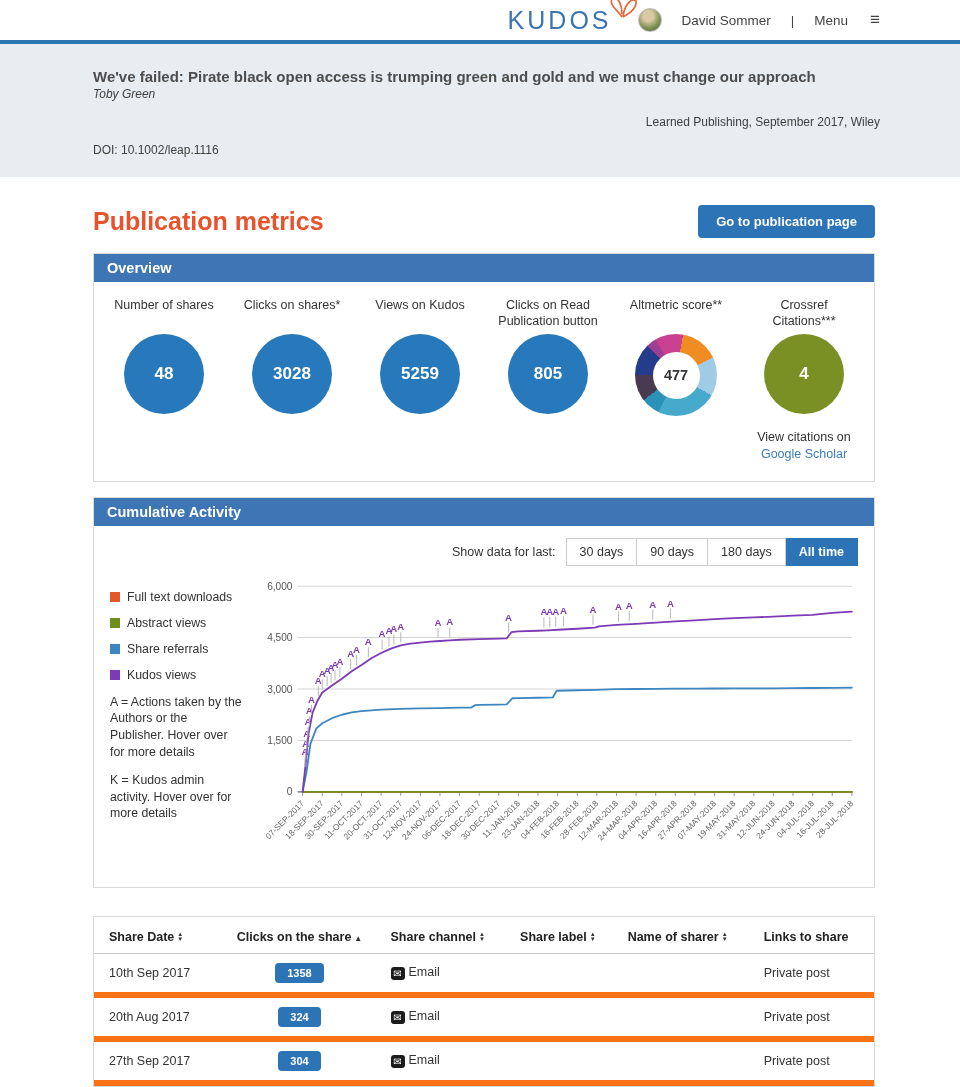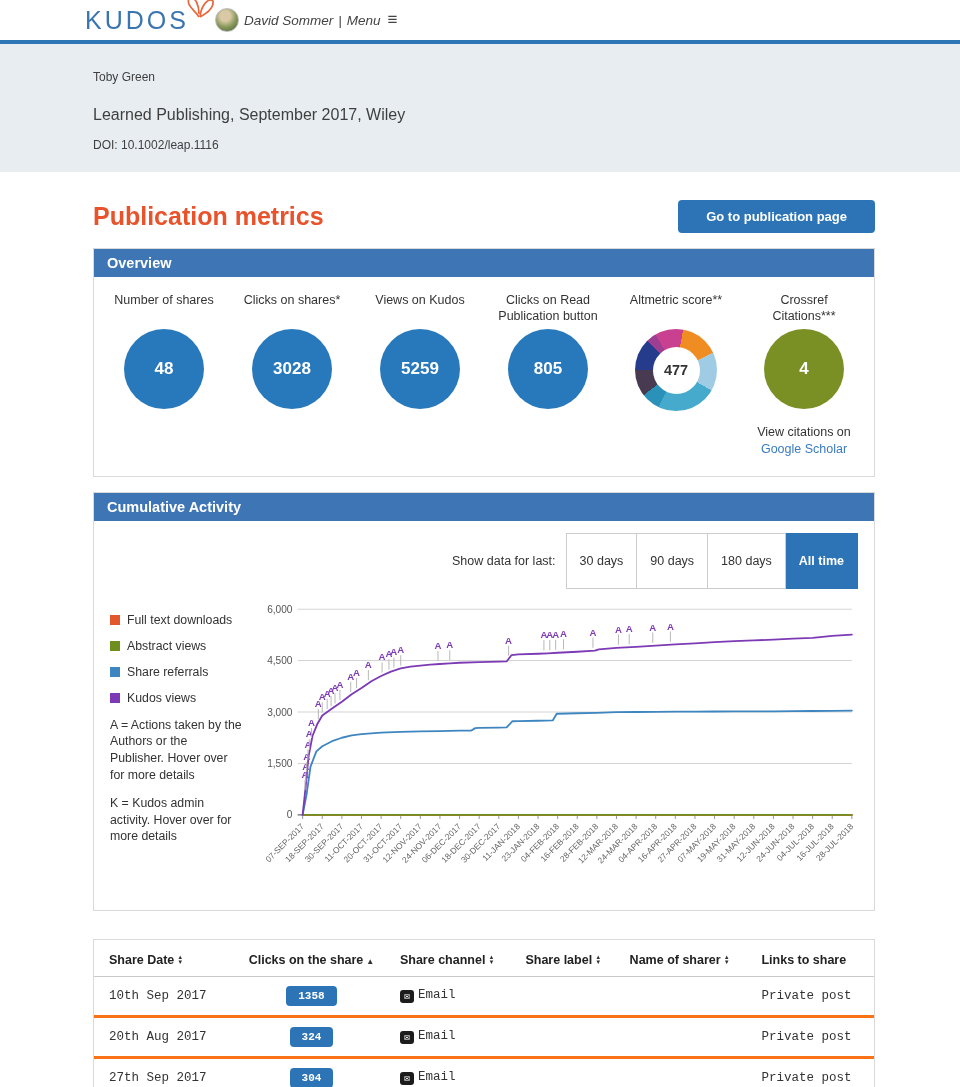--- a/index.html
+++ b/index.html
@@ -1,42 +1,42 @@
 <!DOCTYPE html>
 <html><head>
 <meta charset="utf-8">
 <style>
   * { margin:0; padding:0; box-sizing:border-box; }
   body { background:#fff; font-family:"Liberation Sans", sans-serif; color:#333; }
   .wrapper { width:960px; height:1087px; overflow:hidden; background:#fff; margin:0 auto; }
 
   
   .topbar { height:44px; padding:0 80px 0 85px; display:flex; align-items:center;
-            justify-content:flex-start; border-bottom:4px solid #2e76b5; background:#fff; }
+            justify-content:flex-end; border-bottom:4px solid #2e76b5; background:#fff; }
   .logo { display:flex; align-items:flex-end; }
   .logo-text { font-size:25px; color:#3a75b0; letter-spacing:3px; font-weight:400; line-height:1; }
   .logo-fly { margin:-14px 0 8px -4px; }
-  .userbox { display:flex; align-items:center; gap:5px; font-size:13.5px; color:#444; cursor:pointer;font-style:italic; }
+  .userbox { display:flex; align-items:center; gap:20px; font-size:13.5px; color:#444; cursor:pointer; }
   .avatar { width:24px; height:24px; border-radius:50%;
             background:radial-gradient(circle at 42% 32%, #d9c9a5 0 26%, #8a9a5d 55%, #44582f 100%);
             border:1px solid #bbb; }
   .menu-glyph { font-size:17px; font-weight:bold; color:#444; margin-left:2px; }
 
   
   .banner { background:#e7edf0; padding:24px 80px 20px 93px; }
   .pub-title { font-size:15px; font-weight:bold; color:#4d4d4d; }
-  .pub-author { font-size:12px; color:#3f3f3f; margin-top:2px; }
-  .pub-journal { font-size:16px; color:#3f3f3f; margin-top:22px; }
+  .pub-author { font-size:12px; color:#3f3f3f; margin-top:2px;font-style:italic; }
+  .pub-journal { font-size:12px; color:#3f3f3f; margin-top:14px;text-align:right; }
   .pub-doi { font-size:12px; color:#3f3f3f; margin-top:14px; }
 
   .main { width:782px; margin:28px 0 0 93px; }
   .page-head { display:flex; justify-content:space-between; align-items:center; margin-bottom:15px; }
   .page-title { font-size:25px; font-weight:bold; color:#e8532c; }
   .go-btn { background:#2d74b7; color:#fff; border:none; border-radius:4px; font-size:13px;
-            font-weight:bold; padding:9px 28px; cursor:pointer; font-family:"Liberation Sans",sans-serif; }
+            font-weight:bold; padding:9px 18px; cursor:pointer; font-family:"Liberation Sans",sans-serif; }
 
   .panel { border:1px solid #d9d9d9; background:#fff; }
   .panel-head { background:#3e76b5; color:#fff; font-size:14.5px; font-weight:bold; padding:6px 13px; }
 
   
   .ov-body { display:flex; padding:16px 6px 18px; }
   .metric { flex:1; text-align:center; }
   .metric-label { font-size:12.5px; color:#333; min-height:32px; max-width:112px; margin:0 auto 4px; line-height:1.25; }
   .metric-circle { width:80px; height:80px; border-radius:50%; background:#2879bc; color:#fff;
                    font-size:17px; font-weight:bold; display:flex; align-items:center;
@@ -51,41 +51,41 @@
      font-size:14.5px; font-weight:bold; display:flex; align-items:center; justify-content:center; }
   .metric-note { font-size:12.5px; margin-top:15px; line-height:1.35; }
   .metric-note a { color:#3a7cbe; text-decoration:none; }
 
   
   .panel.cumulative { margin-top:15px; }
   .ca-body { padding:12px 12px 14px 0; }
   .filter-row { display:flex; justify-content:flex-end; align-items:center; padding-right:4px; }
   .filter-label { font-size:12.5px; color:#333; margin-right:10px; }
   .seg-btn { background:#fff; border:1px solid #ccc; border-left:none; color:#333; font-size:12.5px;
-             padding:20px 13px; cursor:pointer; font-family:"Liberation Sans",sans-serif; }
+             padding:6px 13px; cursor:pointer; font-family:"Liberation Sans",sans-serif; }
   .seg-btn:first-of-type { border-left:1px solid #ccc; }
   .seg-btn.active { background:#2d74b7; border-color:#2d74b7; color:#fff; font-weight:bold; }
 
   .chart-row { display:flex; margin-top:8px; }
   .legend-col { width:160px; flex-shrink:0; padding:16px 4px 0 16px; }
   .legend-item { display:flex; align-items:center; margin-bottom:12px; }
   .legend-swatch { width:10px; height:10px; margin-right:7px; flex-shrink:0; }
   .legend-label { font-size:12.3px; color:#333; }
   .legend-note { font-size:12.3px; color:#333; line-height:1.35; margin-top:12px; max-width:132px; }
   .chart-box { flex:1; }
   .chart-box svg { display:block; width:100%; height:auto; }
 
   
   .panel.share { margin-top:28px; }
   table.share-table { width:100%; border-collapse:collapse; }
   .share-table th { font-size:12.5px; font-weight:bold; color:#222; text-align:left;
                     padding:13px 8px 9px; border-bottom:1px solid #c9c9c9; white-space:nowrap; }
   .share-table th:first-child, .share-table td:first-child { padding-left:15px; }
   .share-table th.center, .share-table td.center { text-align:center; }
-  .share-table td { font-size:12.5px; color:#333; padding:9px 8px; border-bottom:3px solid #f97316;font-family:Liberation Mono, monospace; }
+  .share-table td { font-size:12.5px; color:#333; padding:9px 8px; border-bottom:6px solid #f97316; }
   .sort-both { display:inline-flex; flex-direction:column; vertical-align:middle;
                margin-left:3px; line-height:5px; font-size:6px; color:#333; }
   .sort-asc { font-size:8px; margin-left:3px; color:#333; }
   .pill { display:inline-block; background:#2d74b7; color:#fff; font-size:11px; font-weight:bold;
           padding:4px 12px; border-radius:4px; min-width:26px; }
   .email-ic { display:inline-block; background:#1c1c1c; color:#fff; border-radius:3px;
               font-size:10px; line-height:13px; width:14px; height:13px; text-align:center;
               vertical-align:-1px; margin-right:4px; }
 </style>
 </head>
@@ -106,20 +106,21 @@
     <div class="userbox">
       <span class="avatar"></span>
       <span>David Sommer</span>
       <span>|</span>
       <span>Menu</span>
       <span class="menu-glyph">≡</span>
     </div>
   </header>
 
   <section class="banner">
+    <div class="pub-title">We've failed: Pirate black open access is trumping green and gold and we must change our approach</div>
     <div class="pub-author">Toby Green</div>
     <div class="pub-journal">Learned Publishing, September 2017, Wiley</div>
     <div class="pub-doi">DOI: 10.1002/leap.1116</div>
   </section>
 
   <main class="main">
 
     <div class="page-head">
       <h1 class="page-title">Publication metrics</h1>
       <button class="go-btn">Go to publication page</button>

